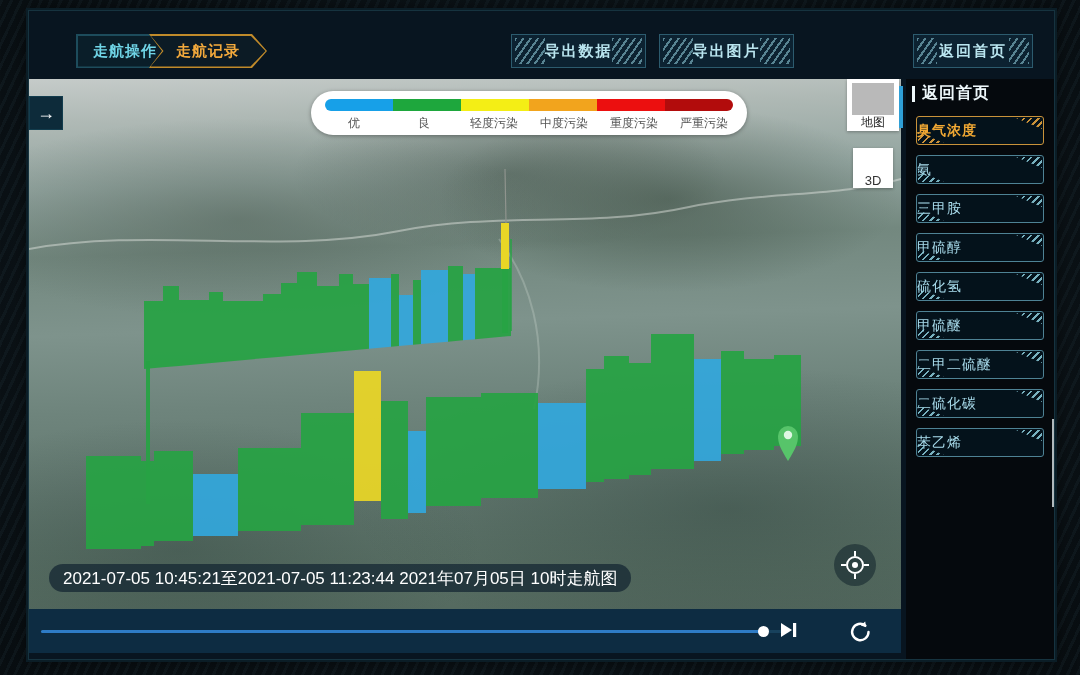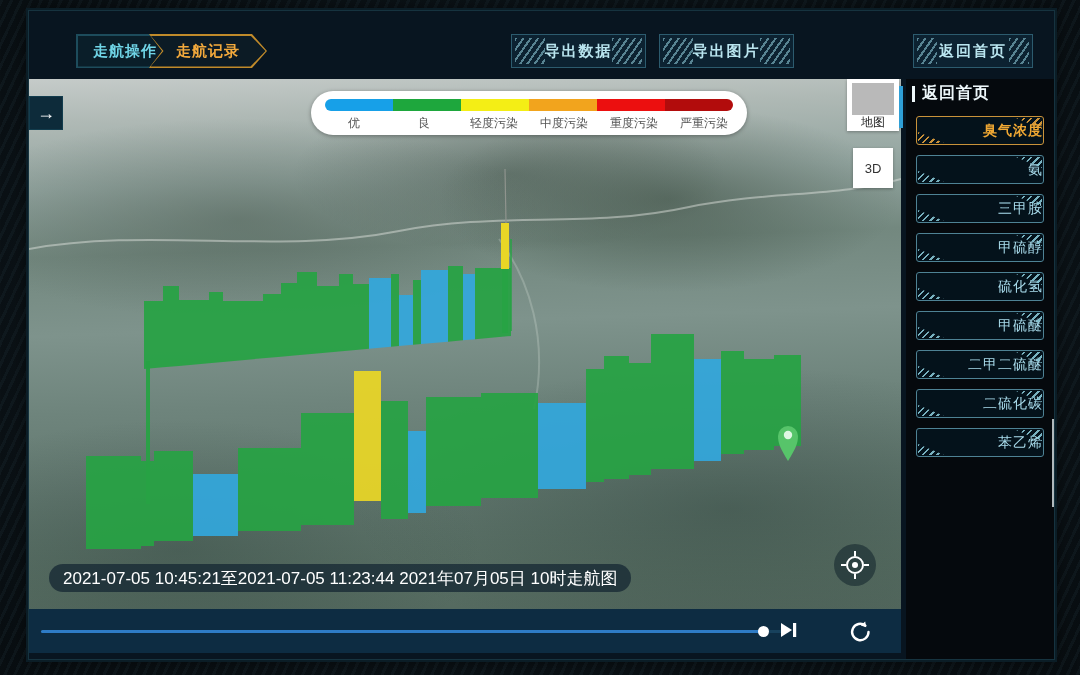--- a/index.html
+++ b/index.html
@@ -54,39 +54,39 @@
     border-radius:22px;box-shadow:0 1px 4px rgba(0,0,0,.35);}
   .legend-bar{display:flex;height:12px;margin:8px 14px 0 14px;border-radius:6px;overflow:hidden;}
   .legend-bar span{flex:1;}
   .legend-labels{display:flex;margin:4px 8px 0 8px;}
   .legend-labels span{flex:1;text-align:center;font-size:12px;color:#555;}
   .thumb-ctl{position:absolute;left:818px;top:0;width:52px;height:52px;background:#fff;
     box-shadow:0 1px 3px rgba(0,0,0,.3);cursor:pointer;text-align:center;}
   .thumb-ctl .sq{margin:4px auto 0;width:42px;height:32px;background:#b9b9b9;}
   .thumb-ctl .cap{font-size:12px;color:#222;line-height:14px;}
   .btn3d{position:absolute;left:824px;top:69px;width:40px;height:40px;background:#fff;
-    box-shadow:0 1px 3px rgba(0,0,0,.3);display:flex;align-items:center;justify-content:center;
+    box-shadow:0 1px 3px rgba(0,0,0,.3);display:flex;align-items:flex-end;justify-content:center;
     font-size:13px;color:#333;cursor:pointer;}
   .stamp{position:absolute;left:20px;top:485px;height:28px;display:inline-flex;align-items:center;
     padding:0 14px;background:rgba(18,36,48,.72);border-radius:14px;color:#fff;font-size:17px;white-space:nowrap;}
   .locate{position:absolute;left:805px;top:465px;width:42px;height:42px;border-radius:50%;
     background:rgba(10,28,38,.5);display:flex;align-items:center;justify-content:center;cursor:pointer;}
   
   .playbar{position:absolute;left:0;top:598px;width:872px;height:44px;background:#0d2c42;}
   .track{position:absolute;left:12px;top:21px;width:748px;height:3px;background:#17415c;border-radius:2px;}
   .track-fill{position:absolute;left:0;top:0;height:3px;background:#2e7cc6;border-radius:2px;}
   .track-thumb{position:absolute;top:-4px;width:11px;height:11px;margin-left:-5px;border-radius:50%;background:#fff;cursor:pointer;}
   .pb-ico{position:absolute;top:12px;width:22px;height:20px;cursor:pointer;}
   
   .sidebar{position:absolute;left:877px;top:68px;width:148px;height:580px;background:#05090d;}
   .sb-title{display:flex;align-items:center;margin:4px 0 12px 6px;color:#eef8fb;font-size:16px;font-weight:bold;letter-spacing:1px;}
   .sb-title .bar{display:inline-block;width:3px;height:16px;background:#eef8fb;margin-right:7px;}
   .sb-btn{position:relative;width:128px;height:29px;margin:0 auto 10px;box-sizing:border-box;
     background:#04121b;border:1px solid #4e8294;border-radius:3px;color:#a9dcec;
-    display:flex;align-items:center;justify-content:flex-end;font-size:14px;letter-spacing:1px;cursor:pointer;}
+    display:flex;align-items:center;justify-content:flex-start;font-size:14px;letter-spacing:1px;cursor:pointer;}
   .sb-btn .corner{position:absolute;width:26px;height:11px;
     background:repeating-linear-gradient(135deg, rgba(140,205,220,.85) 0 2px, transparent 2px 5px);}
   .sb-btn .corner.tr{top:1px;right:1px;clip-path:polygon(100% 0,100% 100%,0 0);}
   .sb-btn .corner.bl{bottom:1px;left:1px;clip-path:polygon(0 0,0 100%,100% 100%);}
   .sb-btn.active{border-color:#c9923a;color:#efa733;font-weight:bold;}
   .sb-btn.active .corner{background:repeating-linear-gradient(135deg, rgba(226,160,60,.9) 0 2px, transparent 2px 5px);}
   .sb-scroll{position:absolute;right:0;top:340px;width:2px;height:88px;background:#cfd8dc;opacity:.85;}
   .divider-accent{position:absolute;left:870px;top:75px;width:4px;height:42px;background:#2f9fd6;}
 </style>
 </head>

